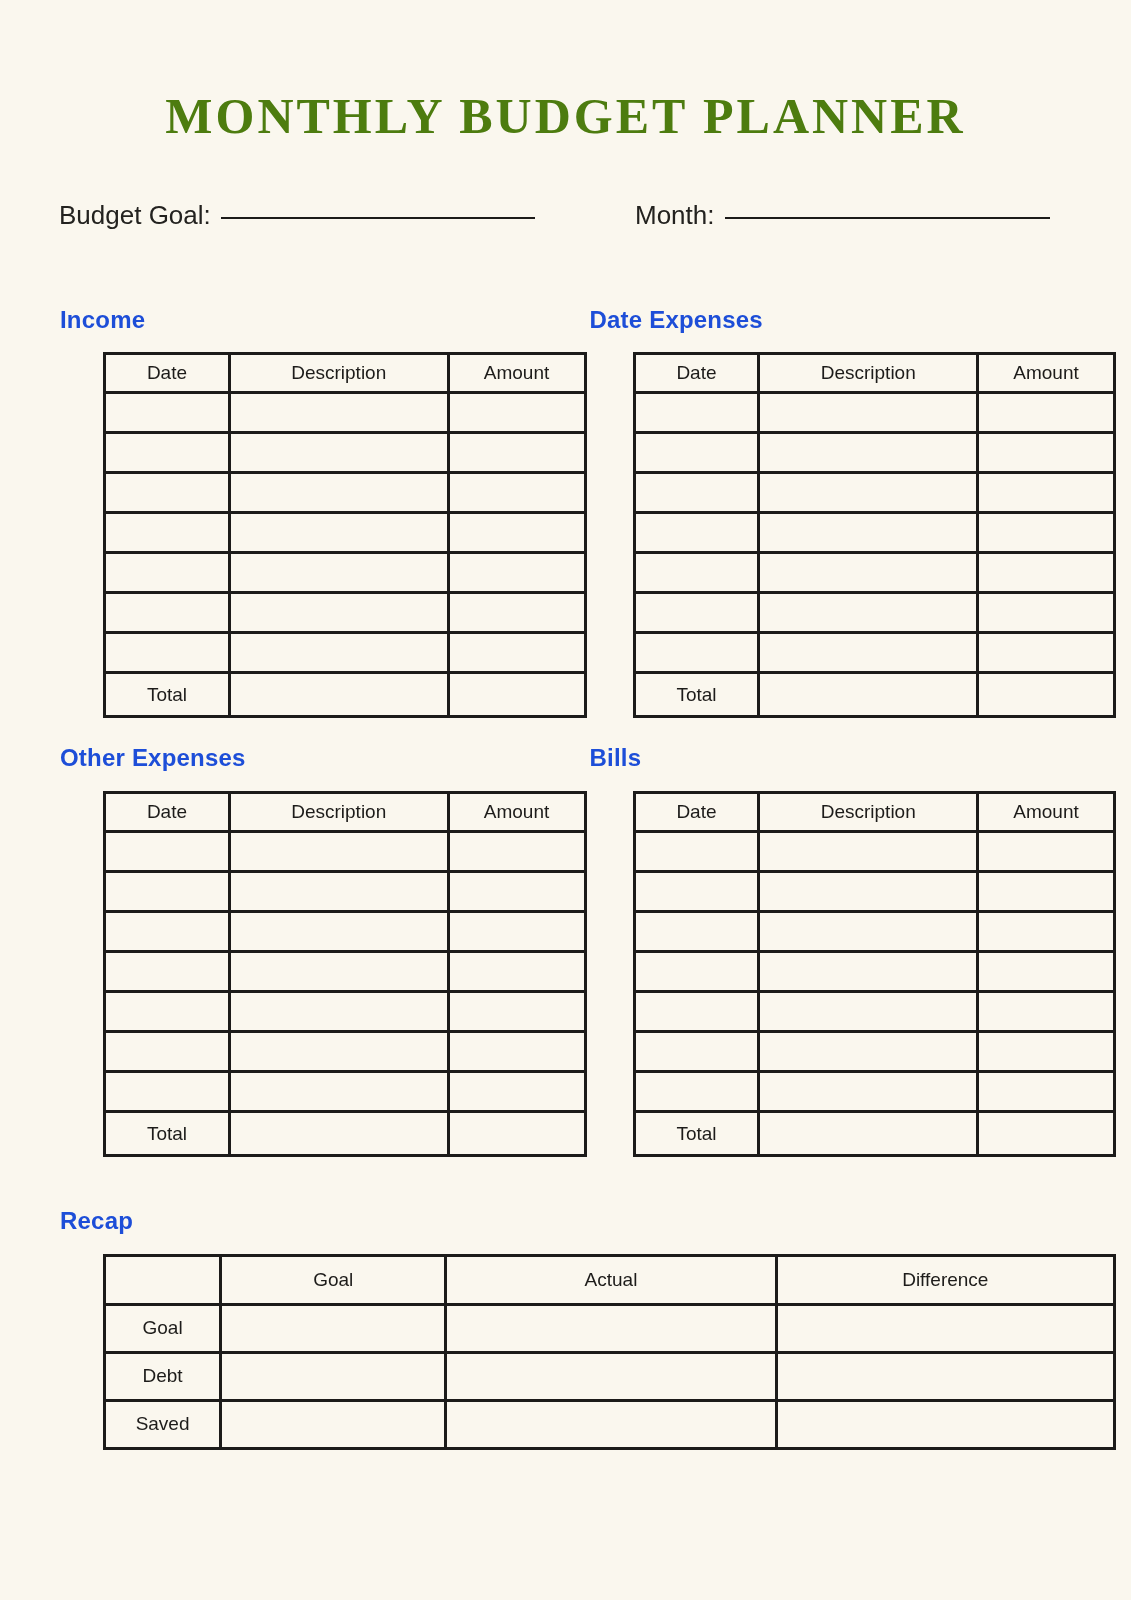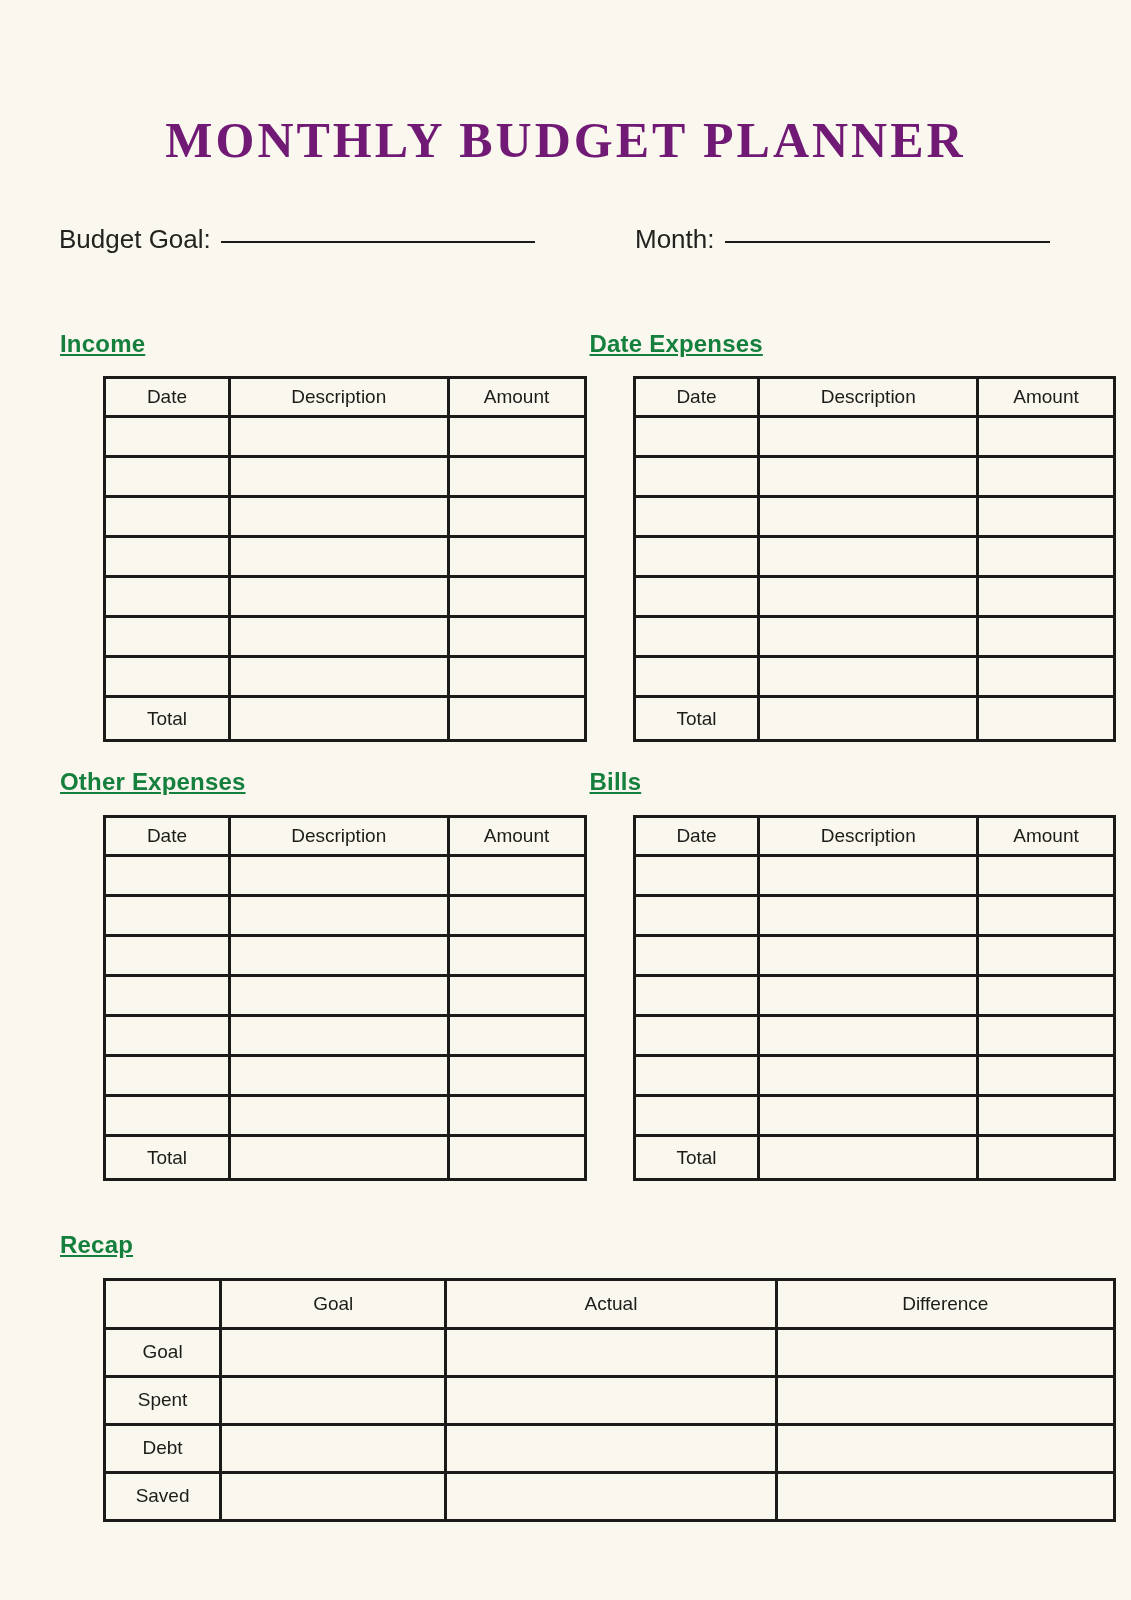--- a/index.html
+++ b/index.html
@@ -8,27 +8,27 @@
     position: relative;
     width: 1131px;
     height: 1600px;
     background: #FAF7EE;
     padding: 0 59px;
     overflow: hidden;
     font-family: "Liberation Sans", sans-serif;
     color: #1d1c1a;
   }
   .doc-title {
-    padding-top: 112px;
+    padding-top: 88px;
     text-align: center;
     font-family: "Liberation Serif", serif;
     font-size: 50px;
     font-weight: 700;
     letter-spacing: 3px;
-    color: #701a75;
+    color: #4d7c0f;
     line-height: 1.15;
   }
   .fields-row {
     display: flex;
     align-items: flex-end;
     margin-top: 50px;
     height: 40px;
   }
   .field-group { display: flex; align-items: center; }
   .field-group.goal { flex: 0 0 476px; }
@@ -49,25 +49,24 @@
   .tables-grid {
     display: grid;
     grid-template-columns: 1fr 1fr;
     column-gap: 46px;
     row-gap: 26px;
     margin-top: 70px;
   }
   .section-title {
     font-size: 24px;
     font-weight: 700;
-    color: #15803d;
+    color: #1d4ed8;
     letter-spacing: 0.2px;
     margin: 0 0 18px 1px;
     line-height: 1.2;
-    text-decoration: underline;
   }
   table {
     width: 100%;
     border-collapse: collapse;
     table-layout: fixed;
     margin-left: 44px;
   }
   th, td {
     border: 3px solid #1c1b19;
     font-weight: 400;
@@ -372,26 +371,20 @@
         </tr>
       </thead>
       <tbody>
         <tr>
           <td>Goal</td>
           <td></td>
           <td></td>
           <td></td>
         </tr>
         <tr>
-          <td>Spent</td>
-          <td></td>
-          <td></td>
-          <td></td>
-        </tr>
-        <tr>
           <td>Debt</td>
           <td></td>
           <td></td>
           <td></td>
         </tr>
         <tr>
           <td>Saved</td>
           <td></td>
           <td></td>
           <td></td>

